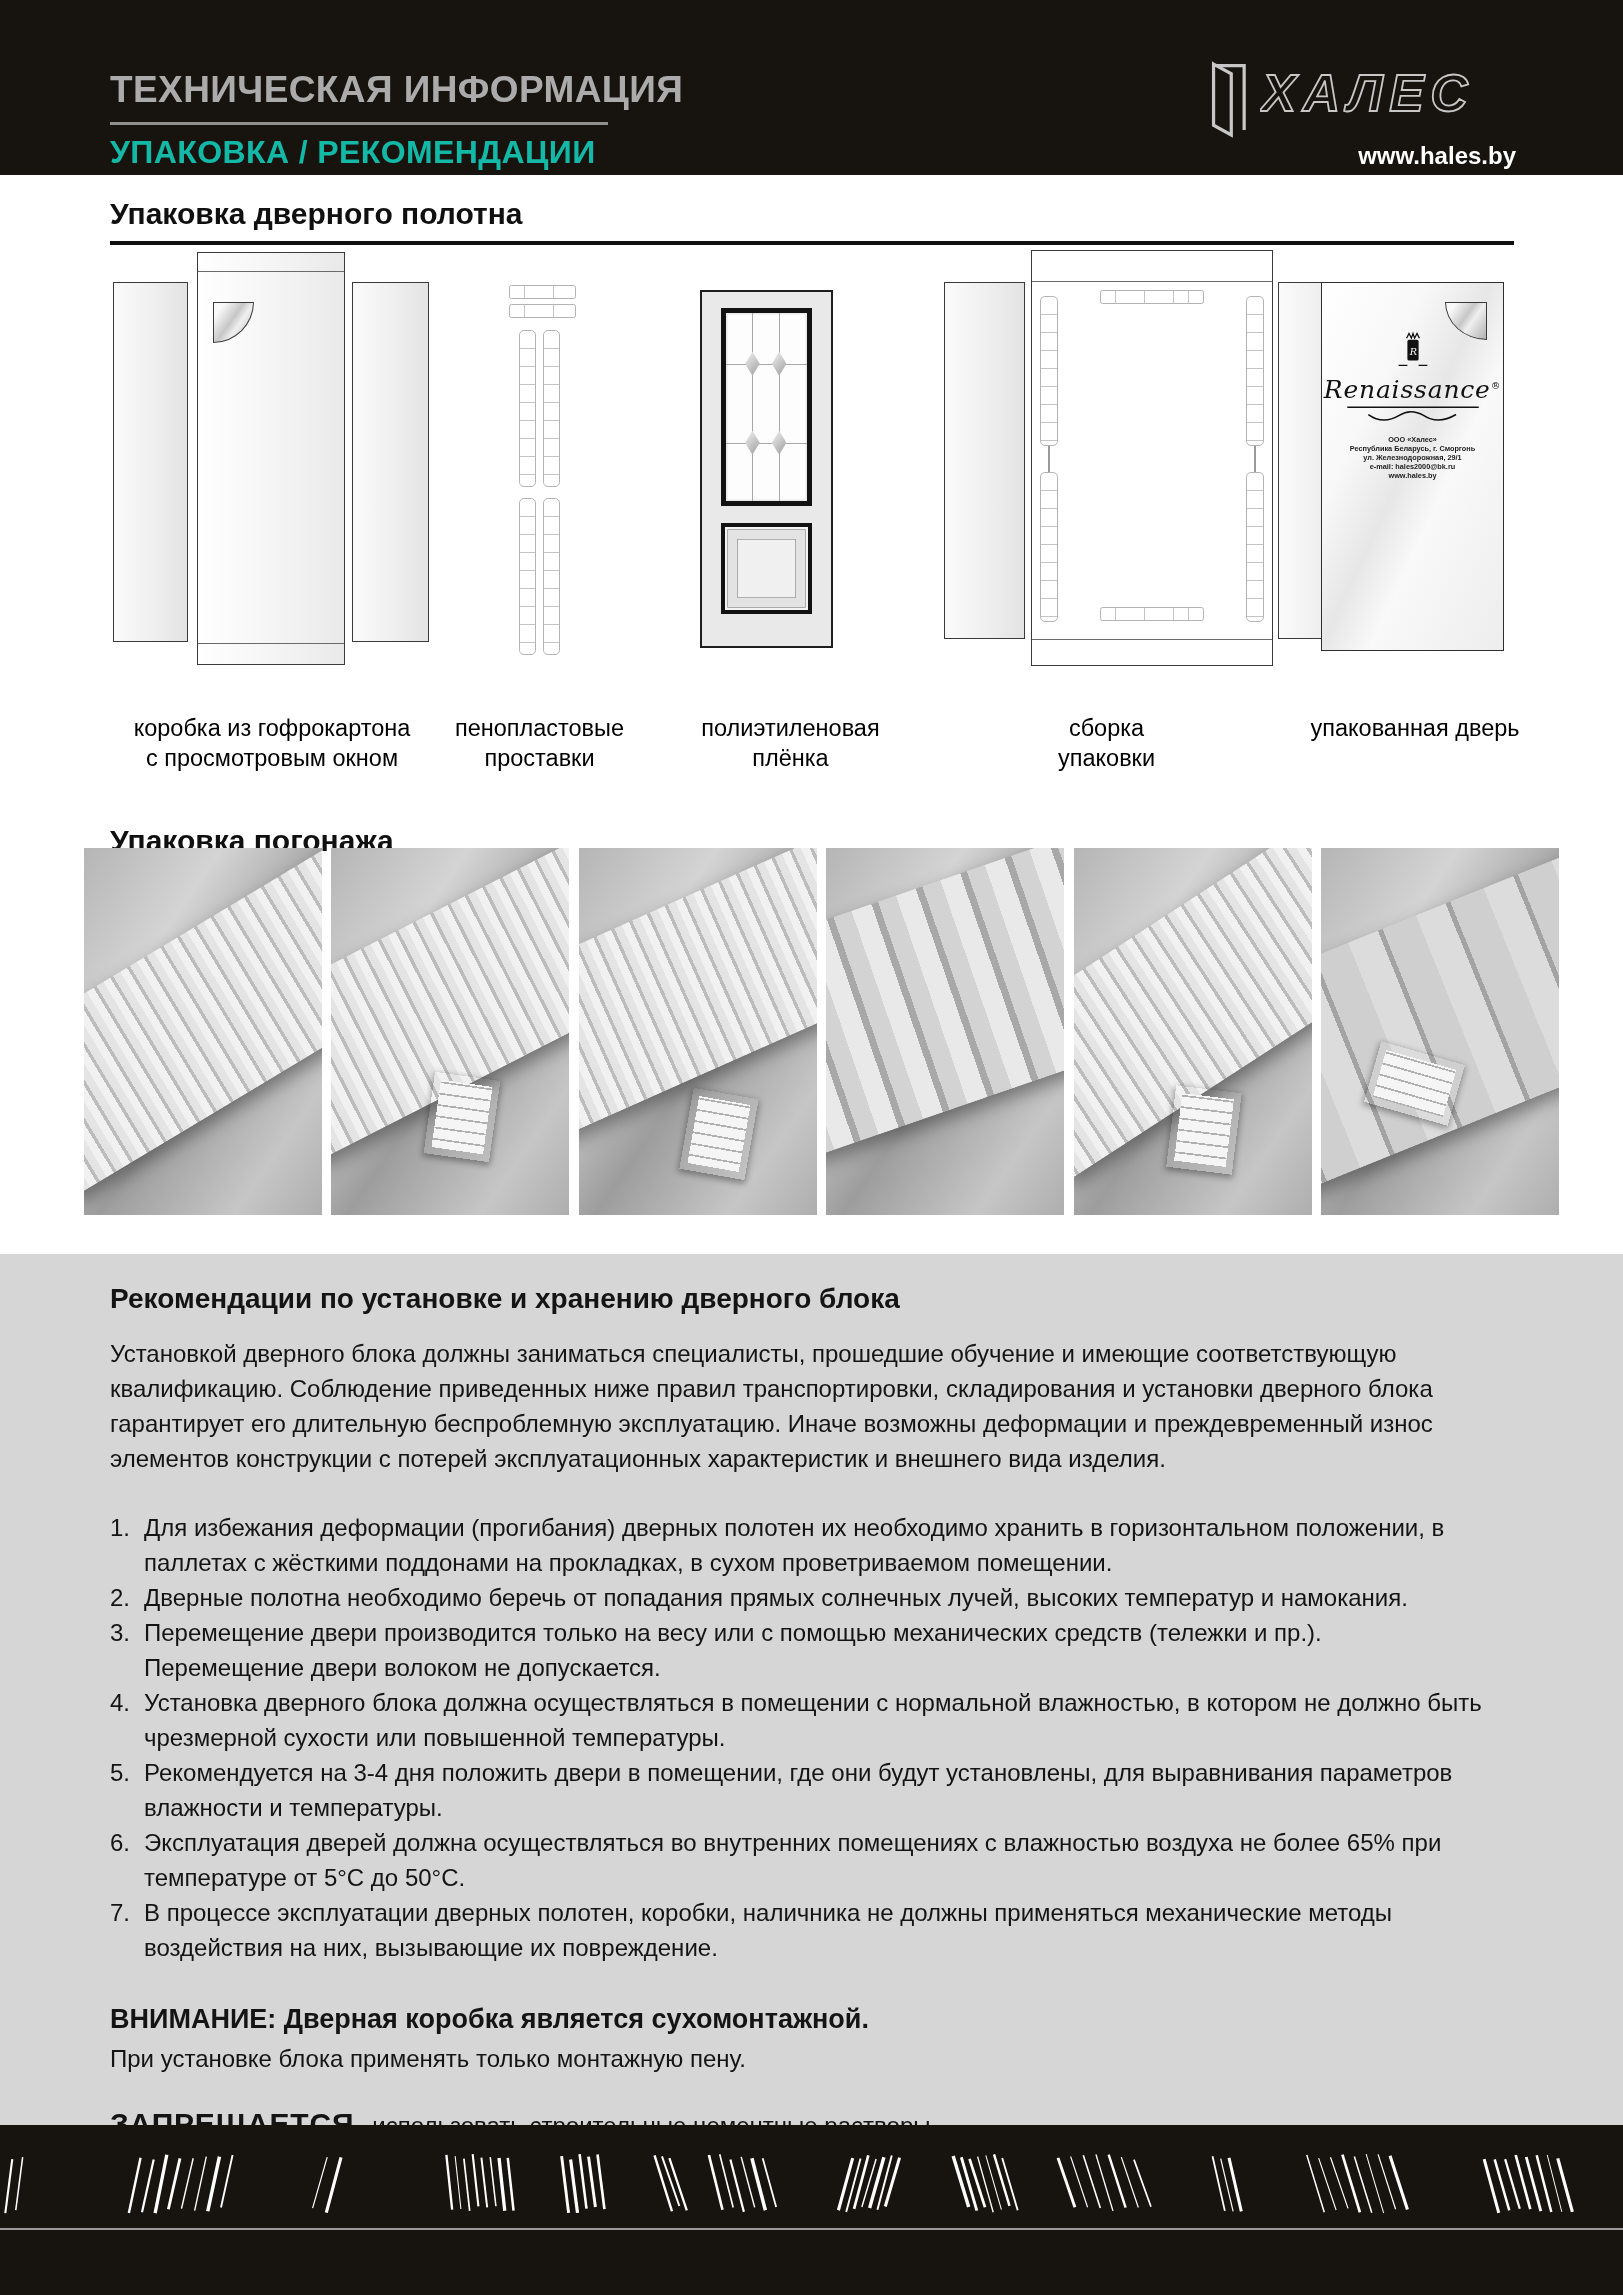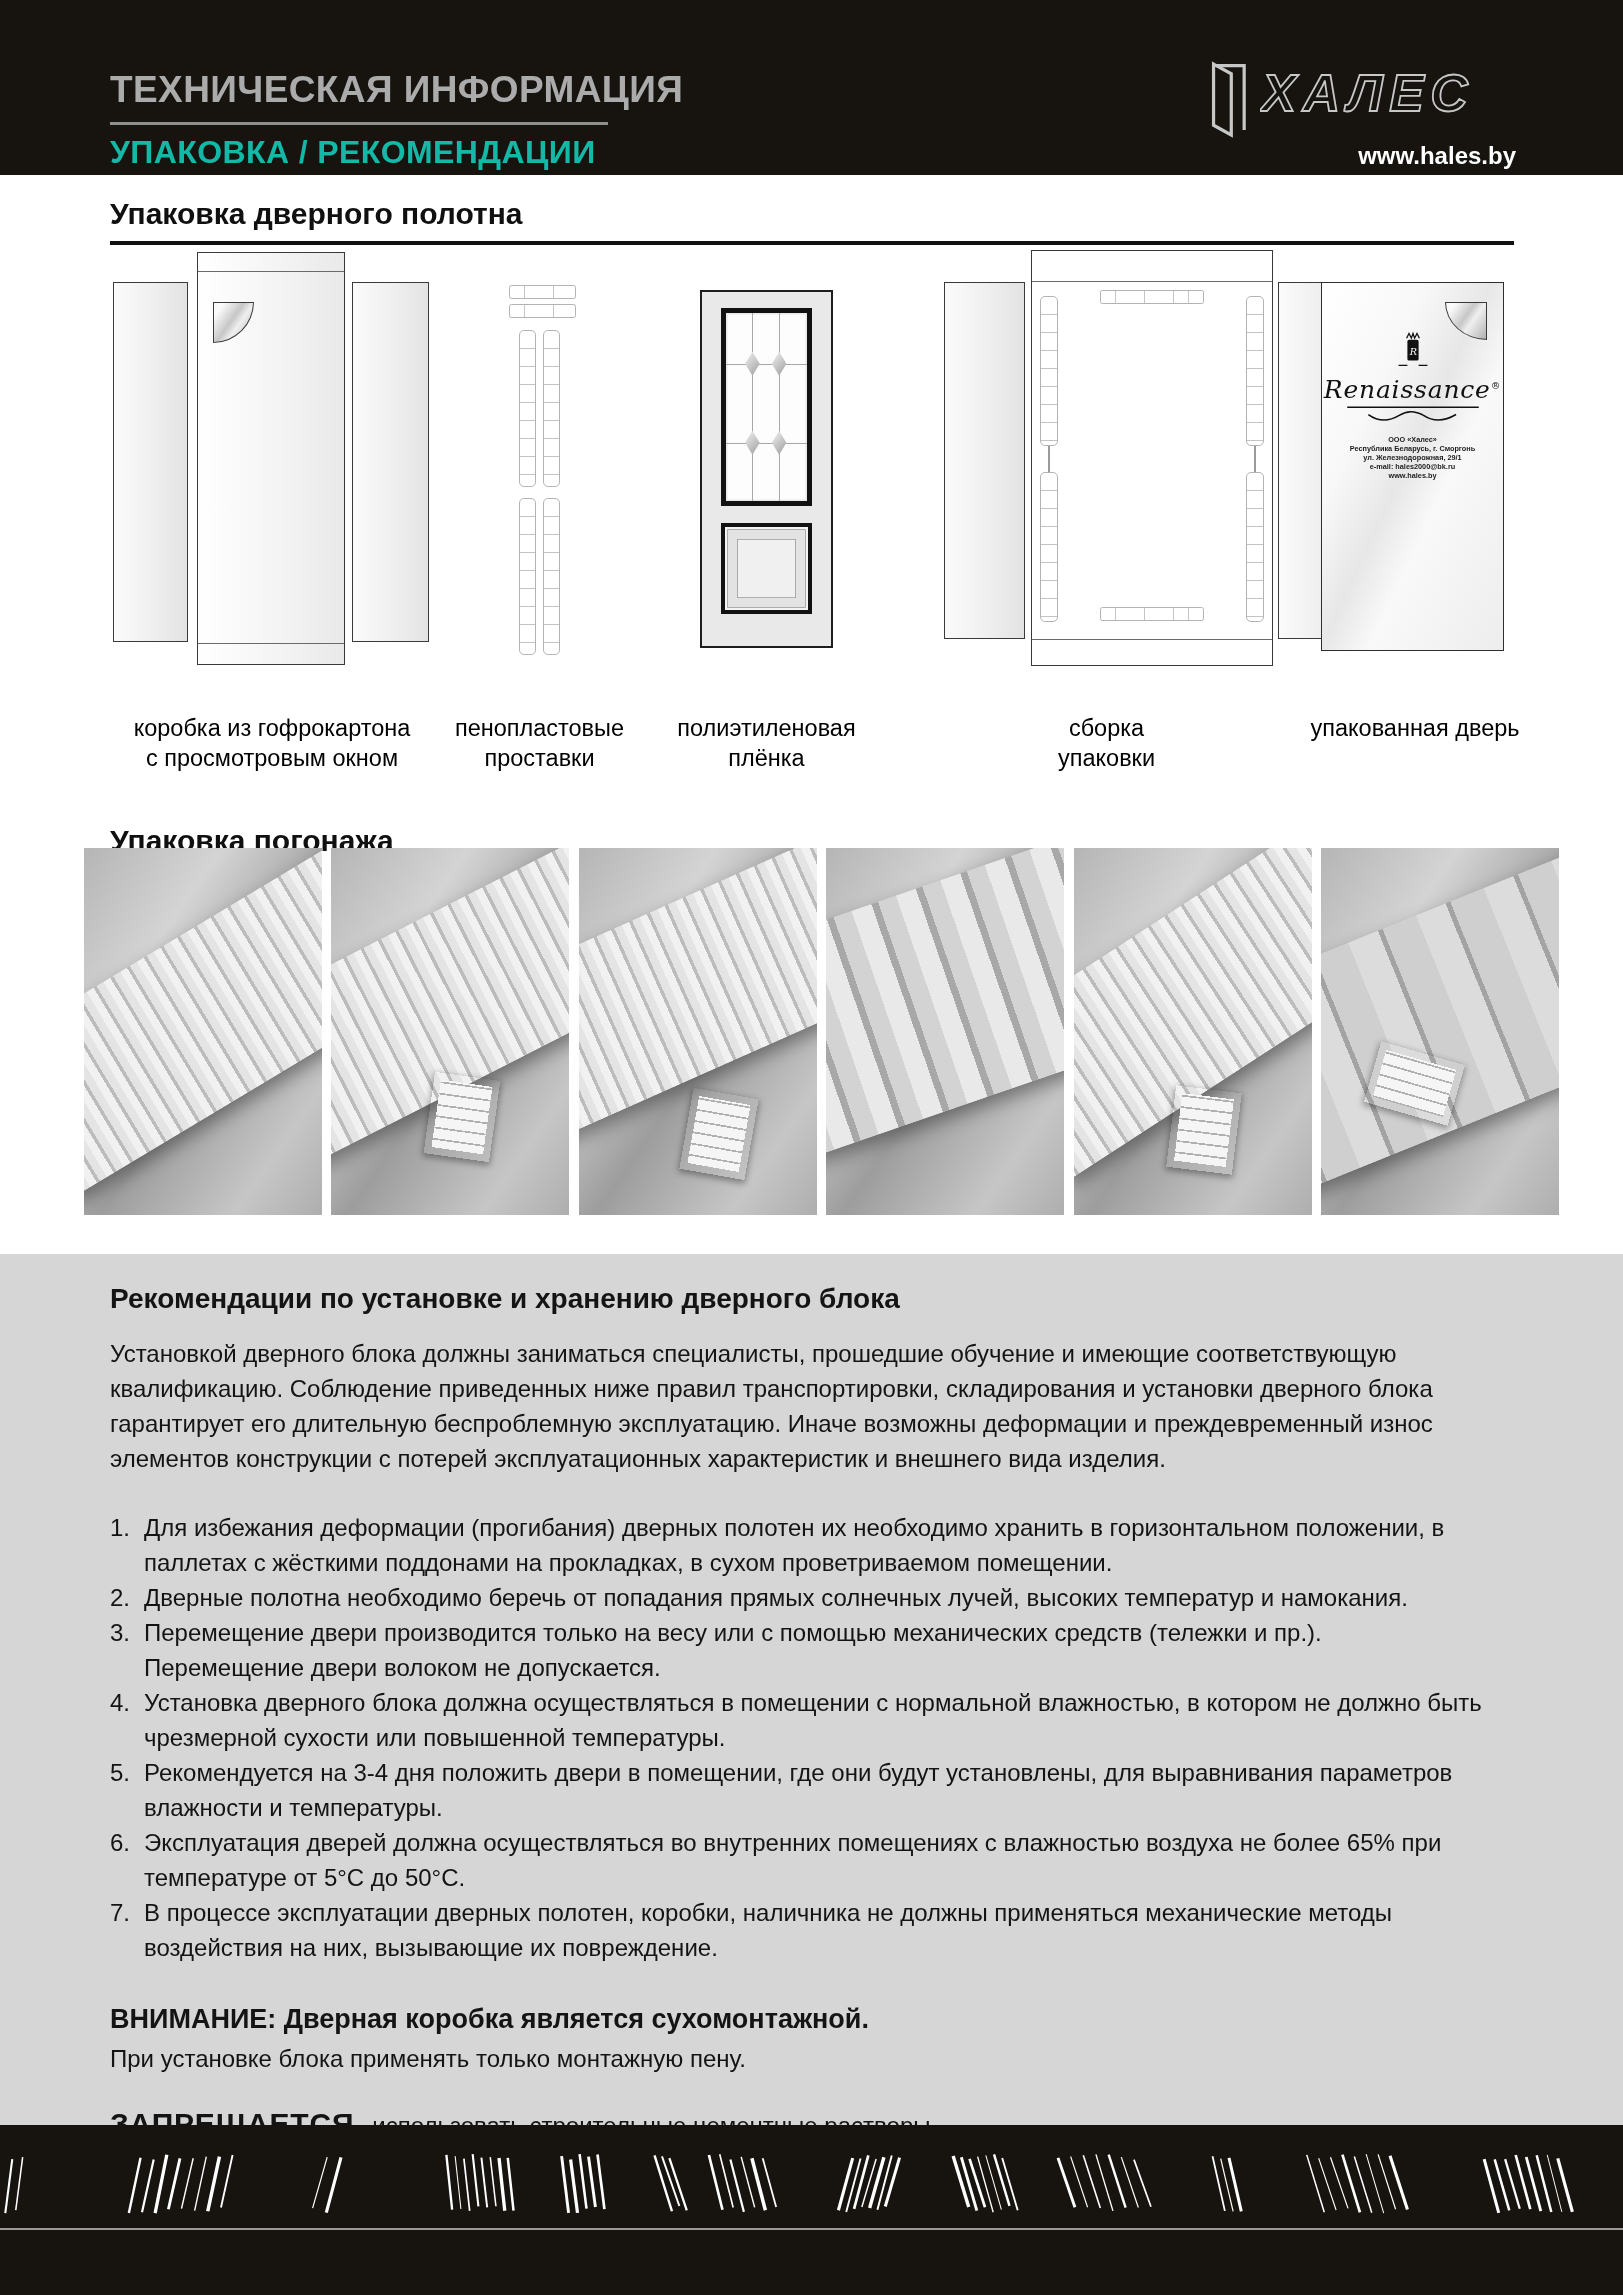--- a/index.html
+++ b/index.html
@@ -208,21 +208,21 @@
 ул. Железнодорожная, 29/1
 e-mail: hales2000@bk.ru
 www.hales.by</div>
     </div>
   </div>
 
   <div class="cap" style="left:61px;  width:422px;">коробка из гофрокартона
 с просмотровым окном</div>
   <div class="cap" style="left:442px; width:195px;">пенопластовые
 проставки</div>
-  <div class="cap" style="left:649px; width:235px;">полиэтиленовая
+  <div class="cap" style="left:673px; width:235px;">полиэтиленовая
 плёнка</div>
   <div class="cap" style="left:989px; width:235px;">сборка
 упаковки</div>
   <div class="cap" style="left:1281px; width:268px;">упакованная дверь</div>
 
   <div class="sec-title sec2-title">Упаковка погонажа</div>
   <div class="photo p1" style="left:84px;"></div>
   <div class="photo p2" style="left:331px;">
       <div class="lbl"></div>
     </div>

